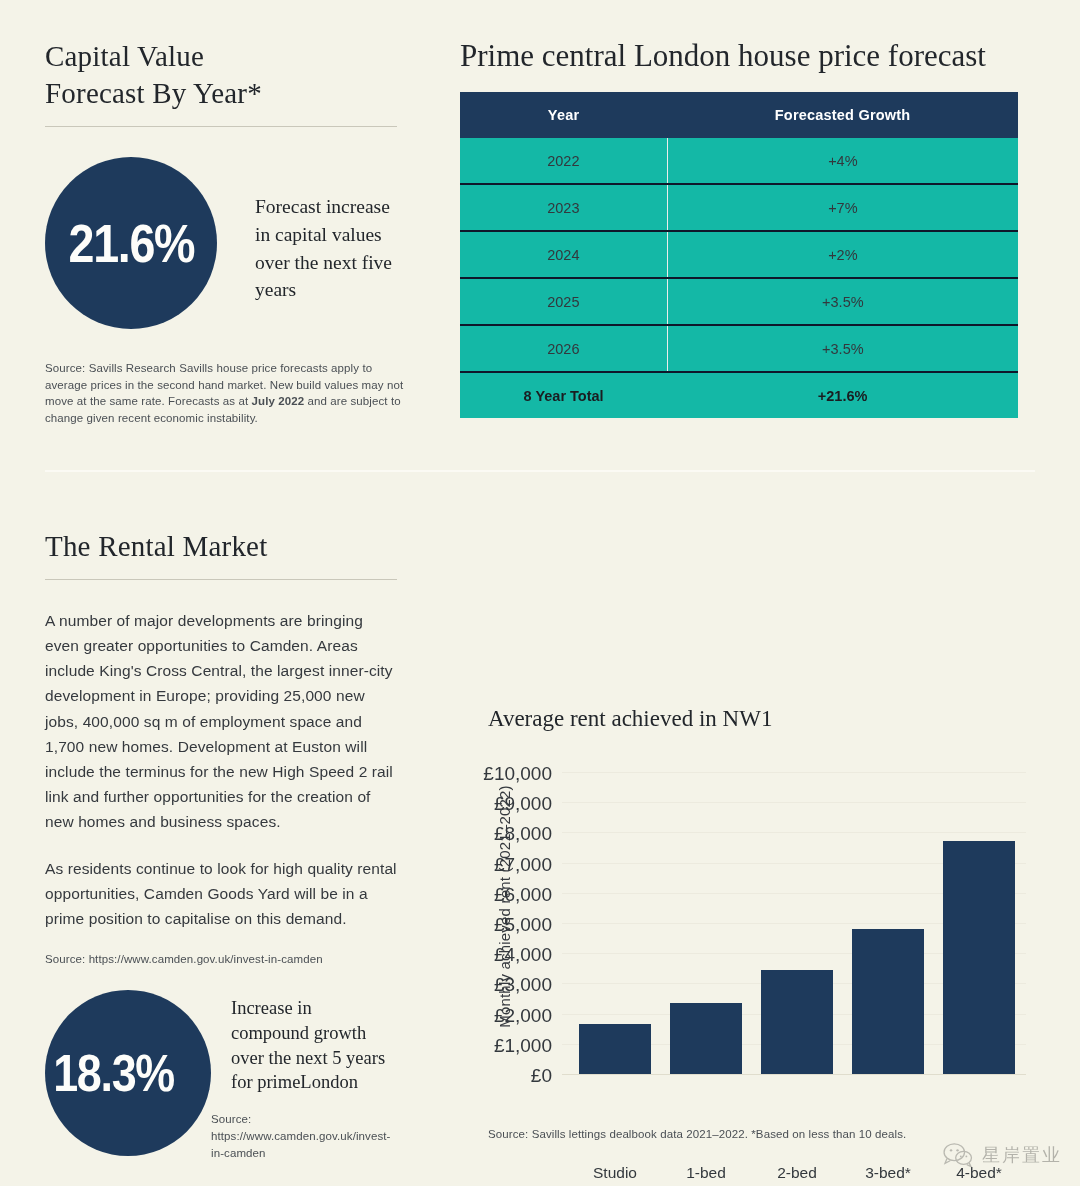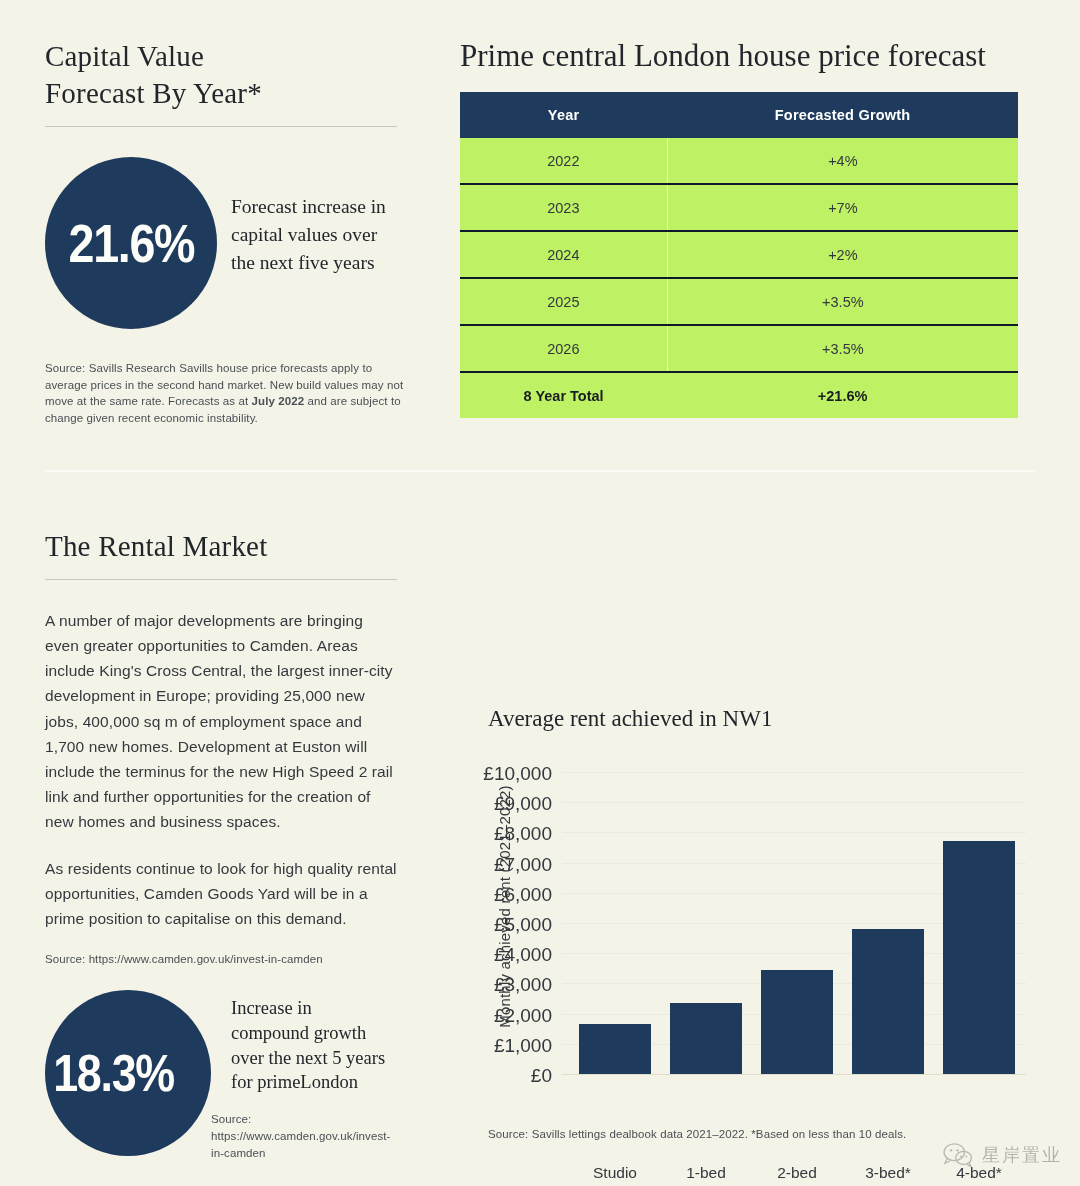--- a/index.html
+++ b/index.html
@@ -62,38 +62,38 @@
     letter-spacing: -1.5px;
     transform: scaleX(.88);
     display: inline-block;
   }
 
   .stat-caption {
     font-family: "Liberation Serif", serif;
     font-size: 19.5px;
     line-height: 1.42;
     color: #22262b;
-    margin-left: 14px;
+    margin-left: 38px;
     margin-top: 36px;
     width: 190px;
   }
 
   .sec1-source { position: absolute; left: 45px; top: 360px; width: 360px; }
 
   
   .table-wrap { position: absolute; left: 460px; top: 38px; width: 558px; }
 
   .table-title {
     font-family: "Liberation Serif", serif;
     font-size: 31px;
     color: #22262b;
     margin-bottom: 18px;
   }
 
-  table { width: 558px; border-collapse: collapse; background: #bef264; }
+  table { width: 558px; border-collapse: collapse; background: #14b8a6; }
 
   thead th {
     background: #1e3a5c;
     color: #ffffff;
     font-size: 14.5px;
     font-weight: 700;
     padding: 15px 0;
     text-align: center;
     letter-spacing: .2px;
   }

